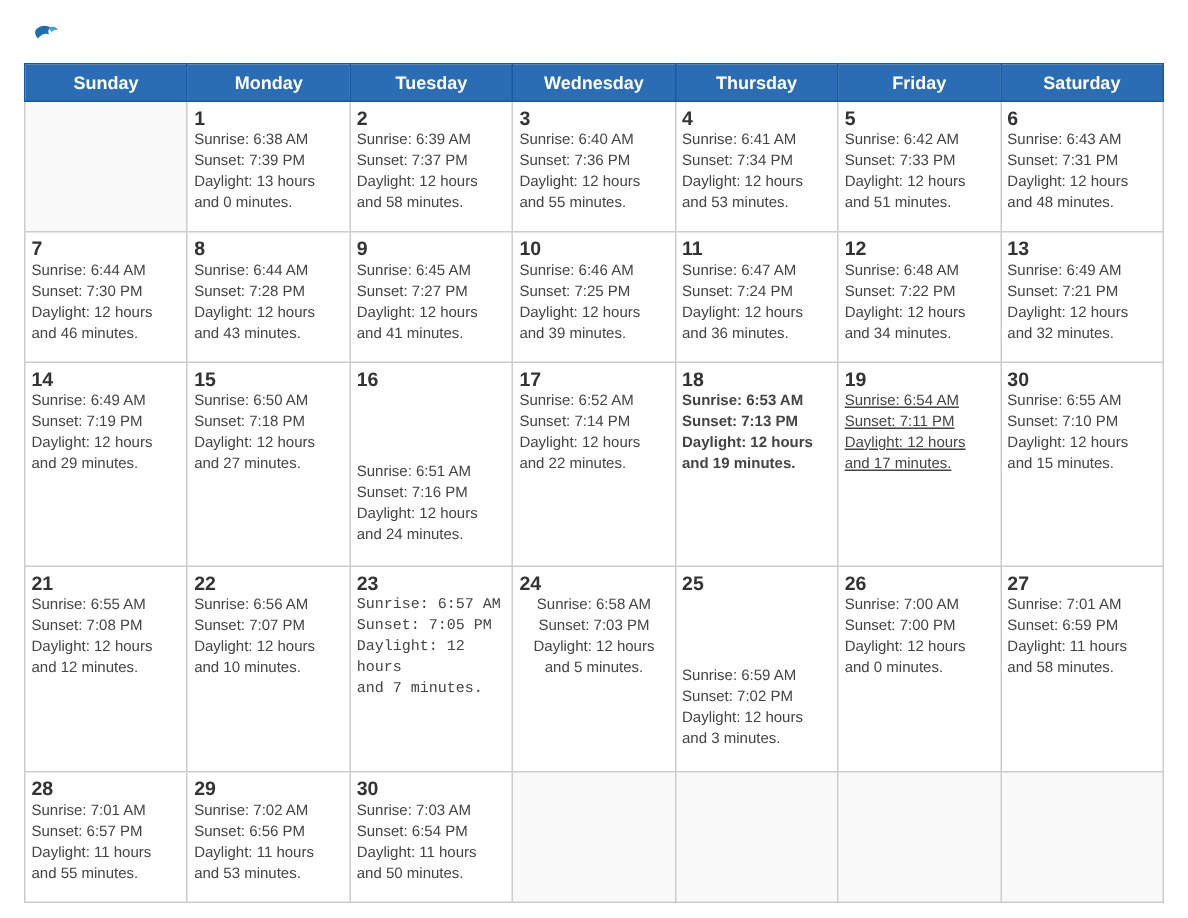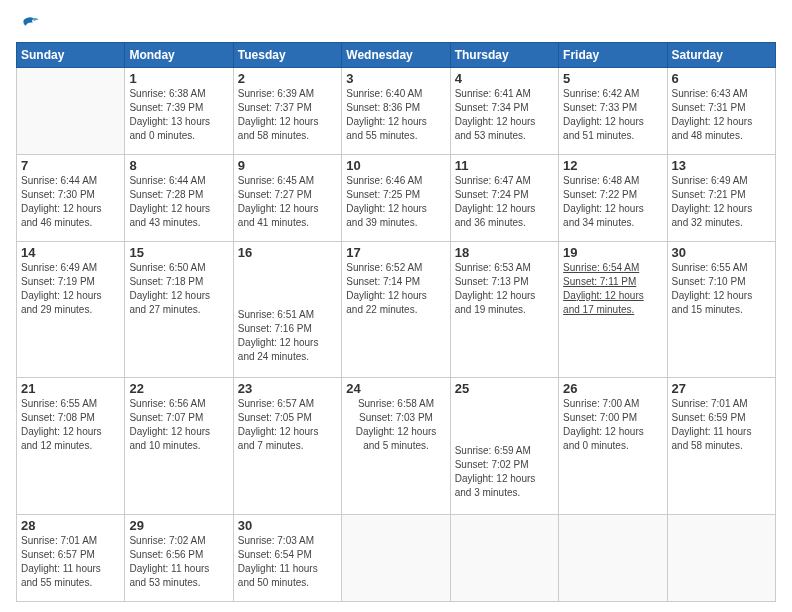--- a/index.html
+++ b/index.html
@@ -59,21 +59,21 @@
       width: 100%;
       table-layout: fixed;
     }
     .calendar th {
       background: #2a6db5;
       color: #fff;
       font-size: 12px;
       font-weight: bold;
       padding: 5px 4px;
       border: 1px solid #1a5a9a;
-      text-align: left;
+      text-align: center;
     }
     .calendar td {
       border: 1px solid #ccc;
       vertical-align: top;
       padding: 3px 4px;
       font-size: 9.5px;
       color: #333;
       height: 80px;
       width: calc(100% / 7);
     }
@@ -140,21 +140,21 @@
           <td>
             <span class="day-number">2</span>
             <div class="day-info" style="white-space: pre-line;">Sunrise: 6:39 AM
 Sunset: 7:37 PM
 Daylight: 12 hours
 and 58 minutes.</div>
           </td>
           <td>
             <span class="day-number">3</span>
             <div class="day-info" style="white-space: pre-line;">Sunrise: 6:40 AM
-Sunset: 8:36 PM
+Sunset: 7:36 PM
 Daylight: 12 hours
 and 55 minutes.</div>
           </td>
           <td>
             <span class="day-number">4</span>
             <div class="day-info" style="white-space: pre-line;">Sunrise: 6:41 AM
 Sunset: 7:34 PM
 Daylight: 12 hours
 and 53 minutes.</div>
           </td>
@@ -248,21 +248,21 @@
           </td>
           <td>
             <span class="day-number">17</span>
             <div class="day-info" style="white-space: pre-line;">Sunrise: 6:52 AM
 Sunset: 7:14 PM
 Daylight: 12 hours
 and 22 minutes.</div>
           </td>
           <td>
             <span class="day-number">18</span>
-            <div class="day-info" style="white-space: pre-line;">Sunrise: 6:53 AM
+            <div class="day-info" style="white-space: pre-line; font-weight: bold;">Sunrise: 6:53 AM
 Sunset: 7:13 PM
 Daylight: 12 hours
 and 19 minutes.</div>
           </td>
           <td>
             <span class="day-number">19</span>
             <div class="day-info" style="white-space: pre-line; text-decoration: underline;">Sunrise: 6:54 AM
 Sunset: 7:11 PM
 Daylight: 12 hours
 and 17 minutes.</div>
@@ -285,21 +285,21 @@
           </td>
           <td>
             <span class="day-number">22</span>
             <div class="day-info" style="white-space: pre-line;">Sunrise: 6:56 AM
 Sunset: 7:07 PM
 Daylight: 12 hours
 and 10 minutes.</div>
           </td>
           <td>
             <span class="day-number">23</span>
-            <div class="day-info" style="white-space: pre-line;">Sunrise: 6:57 AM
+            <div class="day-info" style="white-space: pre-line; font-family: Liberation Mono, monospace;">Sunrise: 6:57 AM
 Sunset: 7:05 PM
 Daylight: 12 hours
 and 7 minutes.</div>
           </td>
           <td>
             <span class="day-number">24</span>
             <div class="day-info" style="white-space: pre-line; text-align: center;">Sunrise: 6:58 AM
 Sunset: 7:03 PM
 Daylight: 12 hours
 and 5 minutes.</div>

